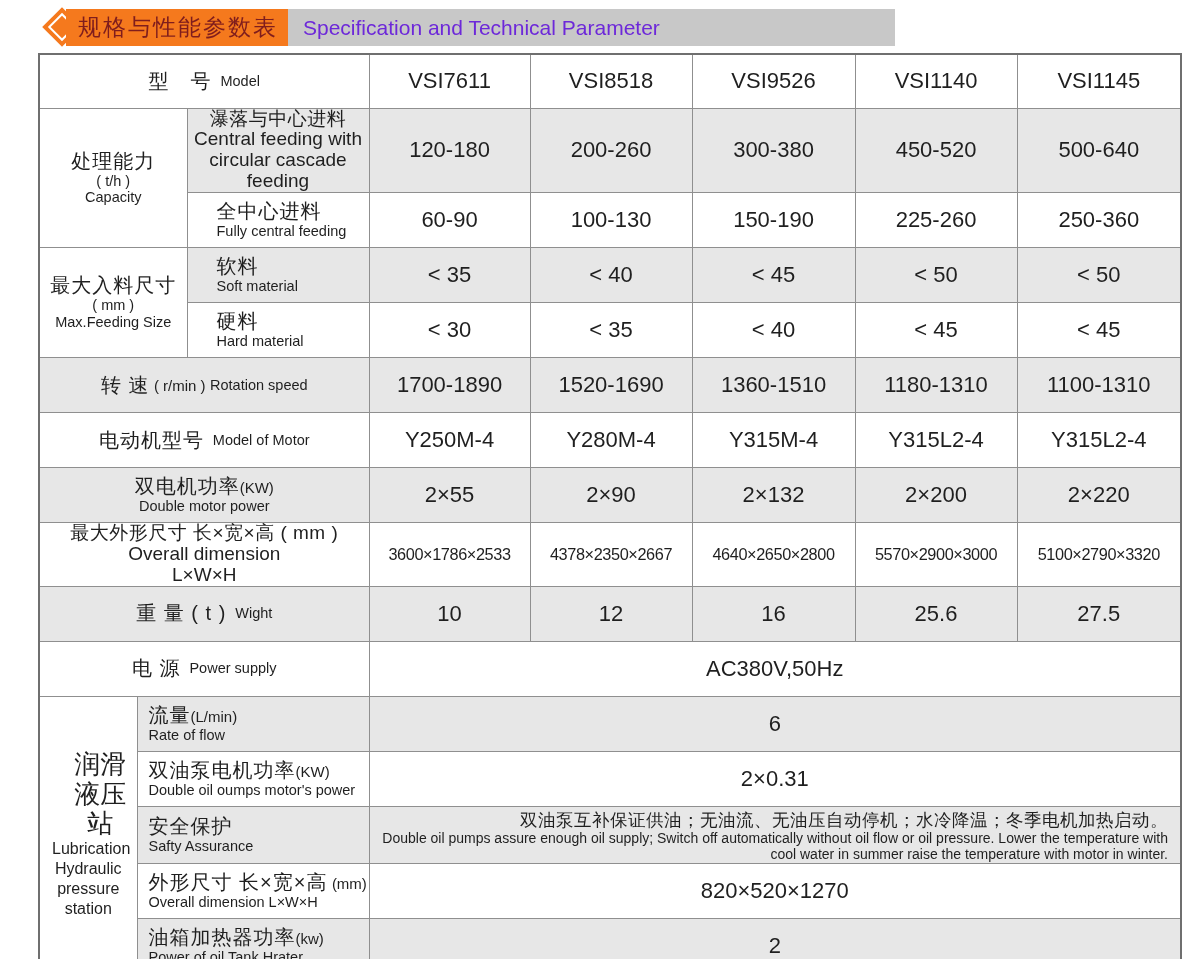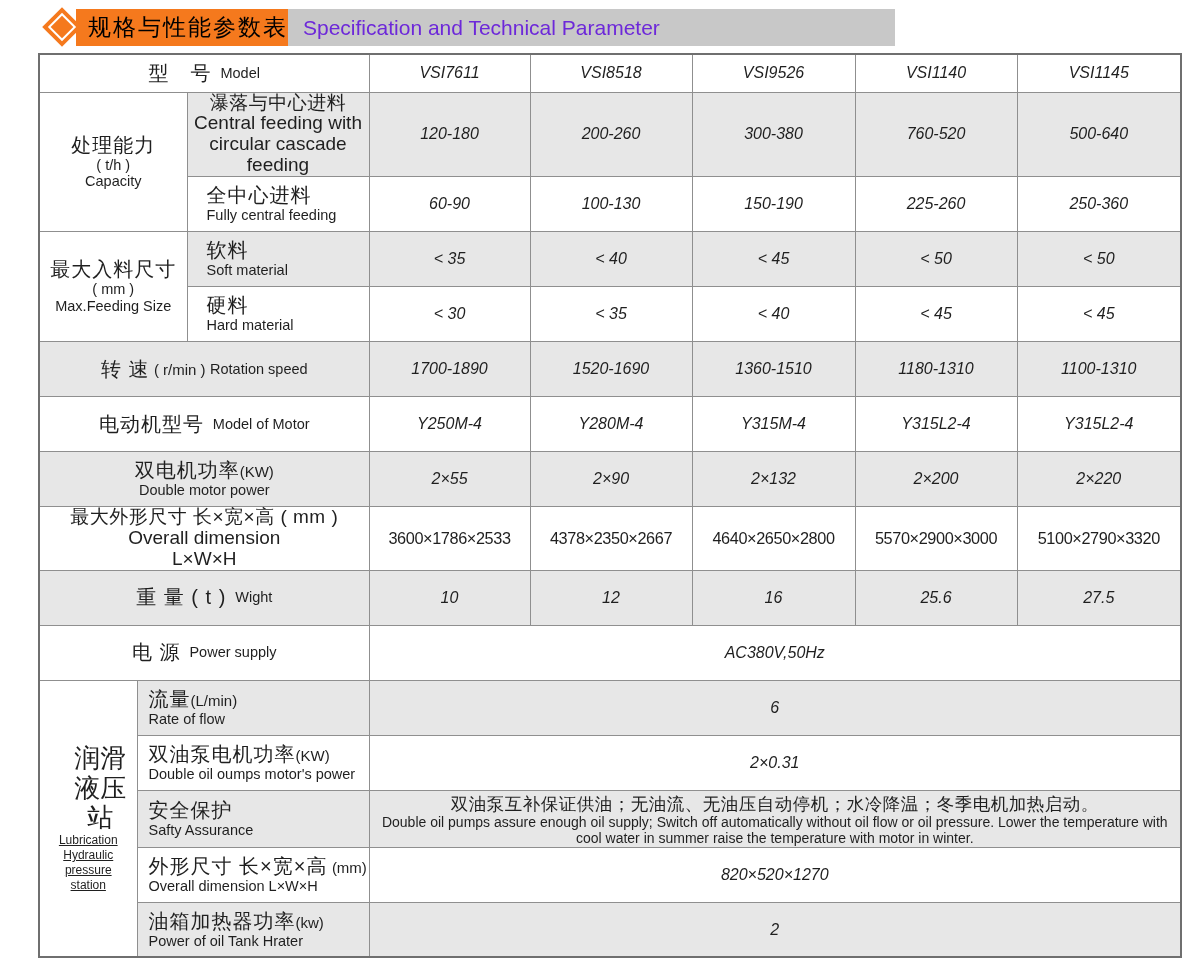--- a/index.html
+++ b/index.html
@@ -9,57 +9,57 @@
     -webkit-font-smoothing:antialiased;
   }
   
   .diamond-wrap { position:absolute; left:44px; top:9px; width:36px; height:36px; }
   .diamond-outer {
     position:absolute; left:4px; top:4px; width:28px; height:28px;
     background:#f5791d; transform:rotate(45deg);
   }
   .diamond-ring { position:absolute; inset:4px; border:2px solid #ffffff; }
   .title-zh-box {
-    position:absolute; left:76px; top:9px; height:37px; line-height:37px;
-    background:#f5791d; color:#000000; font-size:23px; letter-spacing:2px;
+    position:absolute; left:66px; top:9px; height:37px; line-height:37px;
+    background:#f5791d; color:#7f1d1d; font-size:23px; letter-spacing:2px;
     padding:0 12px; white-space:nowrap;
   }
   .title-en-bar {
     position:absolute; left:288px; top:9px; width:592px; height:37px; line-height:37px;
     background:#c8c8c8; color:#6d28d9; font-size:21px; padding-left:15px; white-space:nowrap;
   }
   
   table.spec {
     position:absolute; left:38px; top:53px; width:1142px;
     border-collapse:collapse; table-layout:fixed;
     border:2px solid #6f6f6f;
   }
   td {
     border:1px solid #8f8f8f; text-align:center; vertical-align:middle;
     padding:0; overflow:hidden;
   }
   tr { height:55px; }
-  tr.hdr { height:38px; }
+  tr.hdr { height:54px; }
   .g { background:#e7e7e7; }
   .w { background:#ffffff; }
   .zh   { font-size:20px; letter-spacing:1px; line-height:1.15; }
   .zh-sm{ font-size:19px; letter-spacing:0.5px; line-height:1.1; }
   .unit { font-size:15px; letter-spacing:0; }
   .en   { font-size:14.5px; line-height:1.15; letter-spacing:0; }
   .en-xs{ font-size:19px; line-height:1.1; letter-spacing:0; }
-  .val  { font-size:16px;font-style:italic; }
+  .val  { font-size:22px; }
   .dim-val { font-size:16.3px; letter-spacing:-0.4px; }
-  .left-cell { text-align:left; padding-left:19px; }
+  .left-cell { text-align:left; padding-left:29px; }
   .lub-sub { text-align:left; padding-left:11px; }
   .inline-lbl span { vertical-align:middle; }
-  .safety-val { text-align:center; padding:2px 12px 0 12px;margin-top:48px; }
+  .safety-val { text-align:right; padding:2px 12px 0 12px;margin-top:48px; }
   .safety-val .zh-line { font-size:17.5px; letter-spacing:0.5px; line-height:1.3; }
   .safety-val .en-line { font-size:14px; line-height:1.12; }
   .lub-station .zh { font-size:26px; letter-spacing:0;padding-left:24px; }
-  .lub-station .en { font-size:12px; line-height:1.25; padding:0 12px;text-decoration:underline; }
+  .lub-station .en { font-size:16px; line-height:1.25; padding:0 12px; }
 </style>
 </head>
 <body>
 
 <div class="diamond-wrap">
   <div class="diamond-outer">
       <div class="diamond-ring"></div>
     </div>
 </div>
 <div class="title-zh-box">规格与性能参数表</div>
@@ -97,21 +97,21 @@
       <div class="en">Capacity</div>
     </td>
     <td class="g">
       <div class="zh-sm">瀑落与中心进料</div>
       <div class="en-xs">Central feeding with</div>
       <div class="en-xs">circular cascade feeding</div>
     </td>
     <td class="g val">120-180</td>
     <td class="g val">200-260</td>
     <td class="g val">300-380</td>
-    <td class="g val">760-520</td>
+    <td class="g val">450-520</td>
     <td class="g val">500-640</td>
   </tr>
 
   <tr>
     <td class="w left-cell">
       <div class="zh">全中心进料</div>
       <div class="en">Fully central feeding</div>
     </td>
     <td class="w val">60-90</td>
     <td class="w val">100-130</td>

